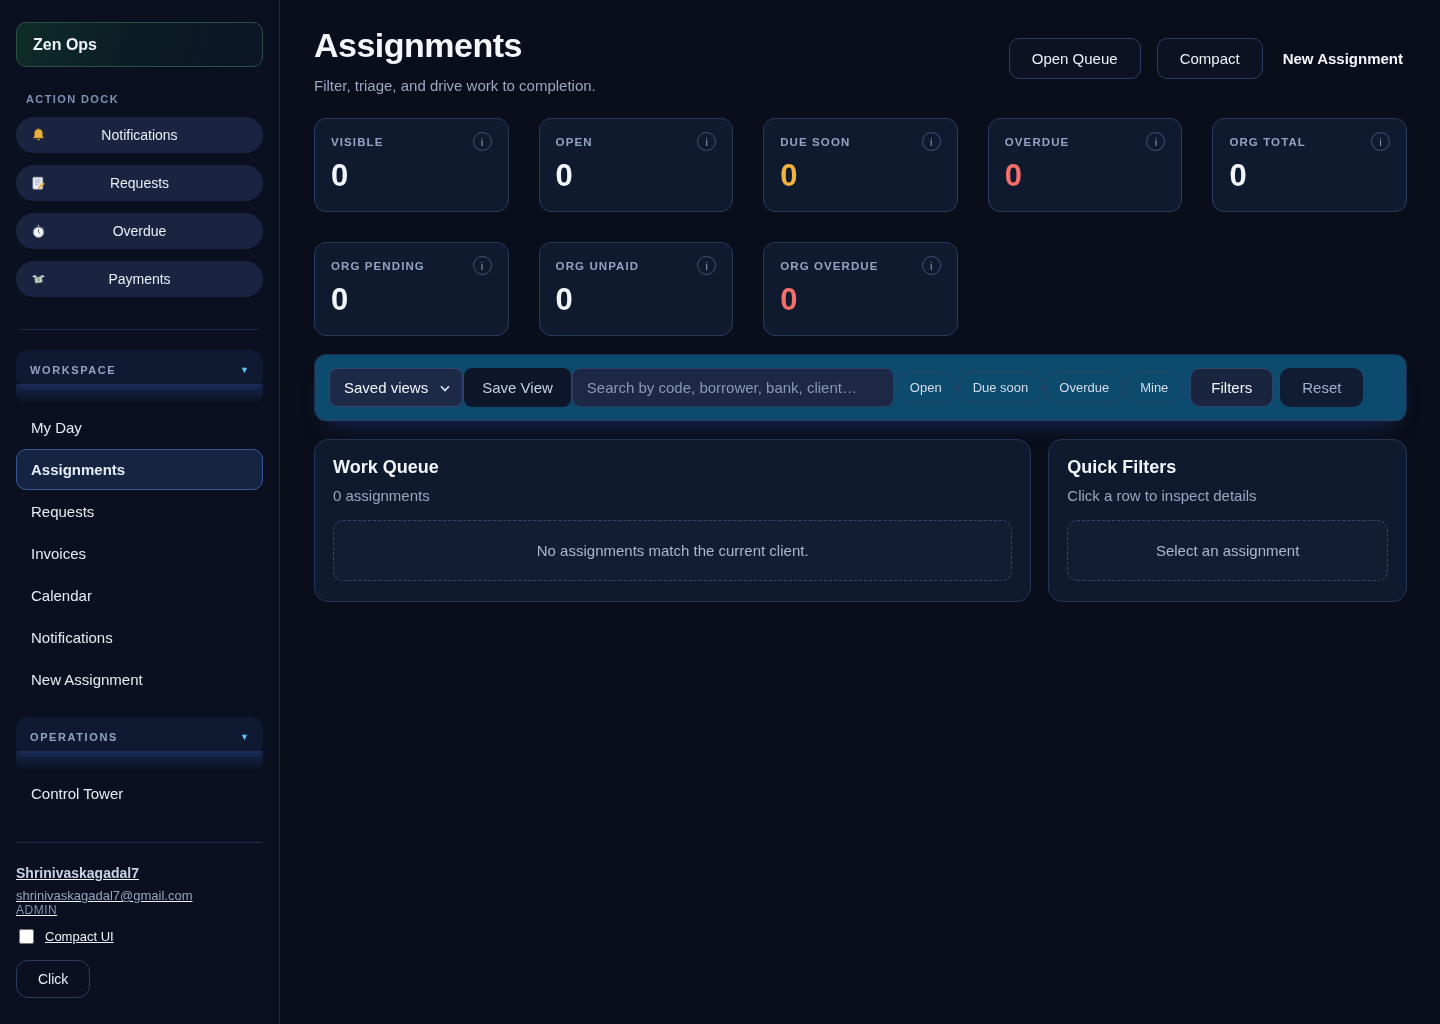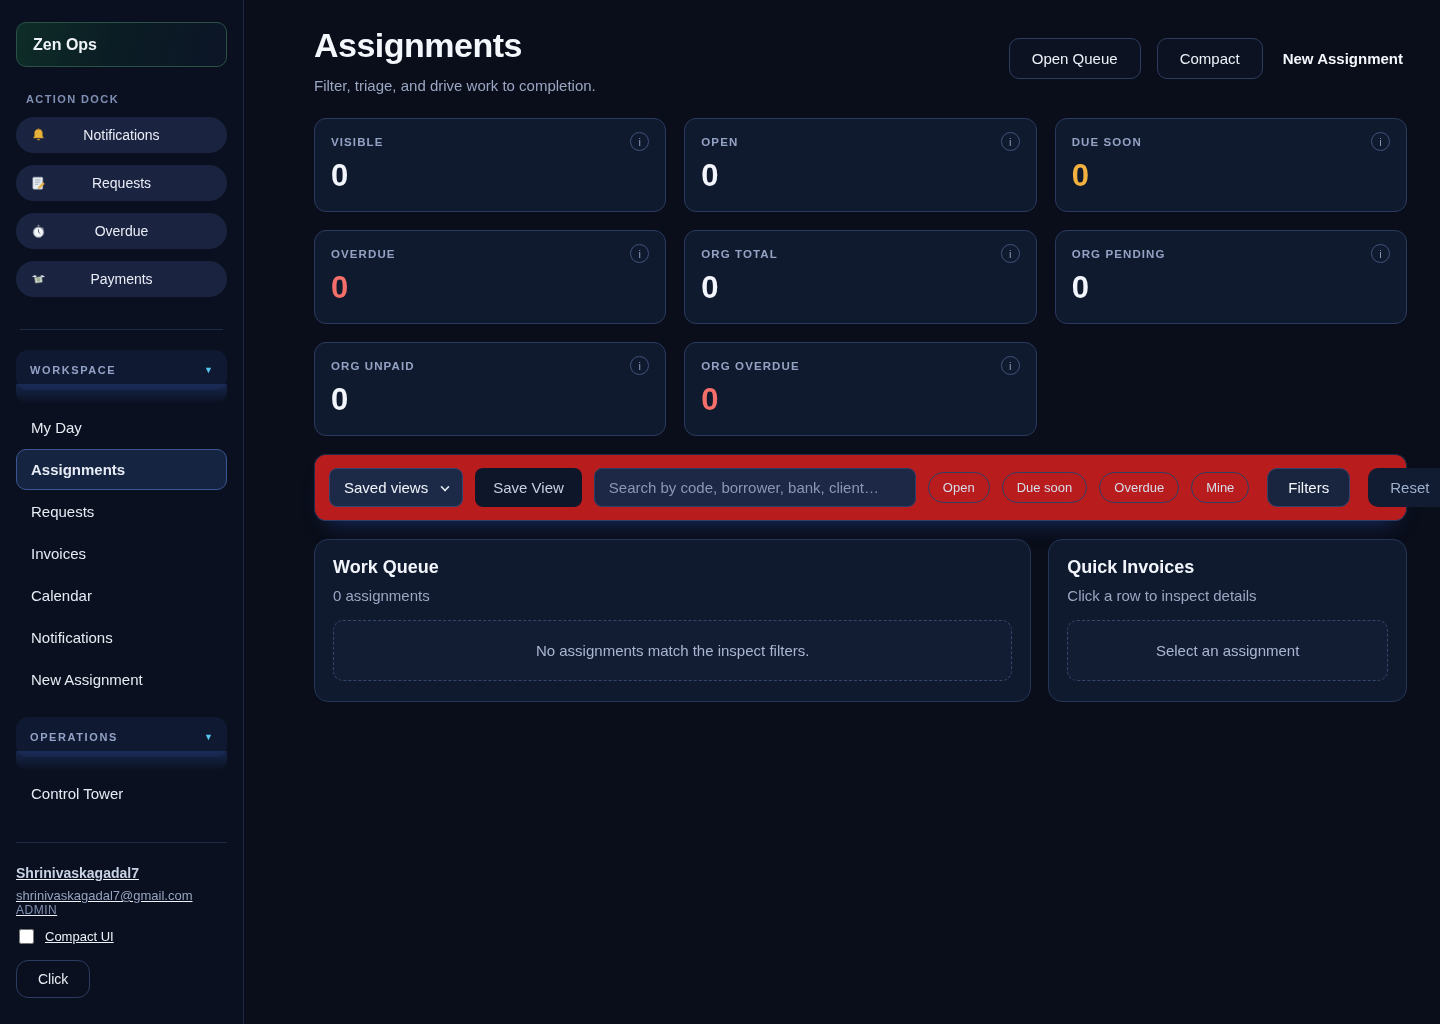--- a/index.html
+++ b/index.html
@@ -1,21 +1,21 @@
 <!DOCTYPE html>
 <html><head>
 <meta charset="utf-8">
 <style>
   * { margin:0; padding:0; box-sizing:border-box; }
   html,body { width:1440px; height:1024px; overflow:hidden;
     background:#0a0e1a; color:#eef2f9;
     font-family:"Liberation Sans", sans-serif; }
 
   
-  .sidebar { position:absolute; left:0; top:0; width:244px; height:1024px;
+  .sidebar { position:absolute; left:0; top:0; width:280px; height:1024px;
     background:#0a101f; border-right:1px solid #1c2840;
     padding:22px 16px 26px; display:flex; flex-direction:column; }
   .logo { height:45px; border-radius:10px; flex:0 0 auto;
     background:linear-gradient(105deg,#0e2d28 0%,#0b1d24 45%,#0c1527 100%);
     border:1px solid #2b5146; display:flex; align-items:center; padding-left:16px;
     font-size:16px; font-weight:600; color:#eef3f8; }
   .dock-label { margin:26px 0 12px 10px; font-size:11px; font-weight:700;
     letter-spacing:1.4px; color:#7f90b4; }
   .dock-btn { height:36px; border-radius:18px; background:#1a2440; margin-bottom:12px;
     display:flex; align-items:center; padding:0 14px; position:relative; cursor:pointer; }
@@ -53,36 +53,36 @@
   .main { position:absolute; left:281px; top:0; right:0; bottom:0; padding:26px 33px; }
   .hdr { display:flex; justify-content:space-between; align-items:flex-start; }
   .page-title { font-size:34px; font-weight:800; letter-spacing:-.5px; color:#f4f7fc; }
   .page-sub { font-size:15px; color:#9aa6c2; margin-top:12px; }
   .hdr-actions { display:flex; align-items:center; gap:16px; margin-top:12px; }
   .btn-outline { padding:11px 22px; border:1px solid #2c3c60; border-radius:10px;
     background:rgba(14,22,42,.5); color:#eef2f9; font-size:15px; font-family:inherit; cursor:pointer;text-align:center; }
   .btn-text { background:none; border:none; color:#f4f7fc; font-size:15px; font-weight:700;
     font-family:inherit; cursor:pointer; padding:10px 4px; }
 
-  .stats { margin-top:24px; display:grid; grid-template-columns:repeat(3,1fr);
-    gap:18px; }
+  .stats { margin-top:24px; display:grid; grid-template-columns:repeat(5,1fr);
+    gap:30px; }
   .card { background:#101a2e; border:1px solid #2a3a5f; border-radius:12px;
     padding:13px 16px 15px; height:94px; }
   .card-top { display:flex; justify-content:space-between; align-items:center; }
   .card-label { font-size:11.5px; font-weight:700; letter-spacing:1.1px; color:#94a3c4; }
   .info { width:19px; height:19px; border:1px solid #40517a; border-radius:50%;
     color:#8b99bb; font-size:11px; display:flex; align-items:center; justify-content:center;
     cursor:pointer; flex:0 0 auto; }
   .card-value { font-size:31px; font-weight:800; color:#f2f6fc; margin-top:9px; line-height:1; }
   .card-value.amber { color:#f3b23f; }
   .card-value.red   { color:#f46f69; }
 
-  .filter-bar { margin-top:18px; background:#b91c1c; border:1px solid #1f2c4c;
+  .filter-bar { margin-top:18px; background:#0c4a6e; border:1px solid #1f2c4c;
     border-bottom-color:#2e4068; border-radius:12px; padding:13px 14px;
-    display:flex; align-items:center; gap:12px;
+    display:flex; align-items:center; gap:1px;
     box-shadow:0 14px 22px -14px rgba(43,84,191,.5); }
   .fake-select { position:relative; background:#1c2947; border:1px solid #33456e;
     border-radius:8px; padding:10px 34px 10px 14px; font-size:15px; color:#f0f4fa;
     cursor:pointer; flex:0 0 auto; }
   .fake-select .chev { position:absolute; right:13px; top:14px; width:8px; height:8px;
     border-right:2px solid #dfe6f2; border-bottom:2px solid #dfe6f2;
     transform:rotate(45deg) scale(.8); }
   .btn-save { background:#0e1729; border:none; border-radius:8px; padding:11px 18px;
     color:#c6d0e4; font-size:15px; font-family:inherit; cursor:pointer; flex:0 0 auto; }
   .search { flex:0 0 322px; background:#1c2845; border:1px solid #2e3f66; border-radius:8px;
@@ -290,22 +290,22 @@
     <button class="chip">Overdue</button>
     <button class="chip">Mine</button>
     <button class="btn-filters">Filters</button>
     <button class="btn-reset">Reset</button>
   </div>
 
   <div class="panels">
     <section class="panel">
       <div class="panel-title">Work Queue</div>
       <div class="panel-sub">0 assignments</div>
-      <div class="empty-box">No assignments match the inspect filters.</div>
+      <div class="empty-box">No assignments match the current client.</div>
     </section>
     <section class="panel">
-      <div class="panel-title">Quick Invoices</div>
+      <div class="panel-title">Quick Filters</div>
       <div class="panel-sub">Click a row to inspect details</div>
       <div class="empty-box">Select an assignment</div>
     </section>
   </div>
 
 </main>
 
 </body></html>

